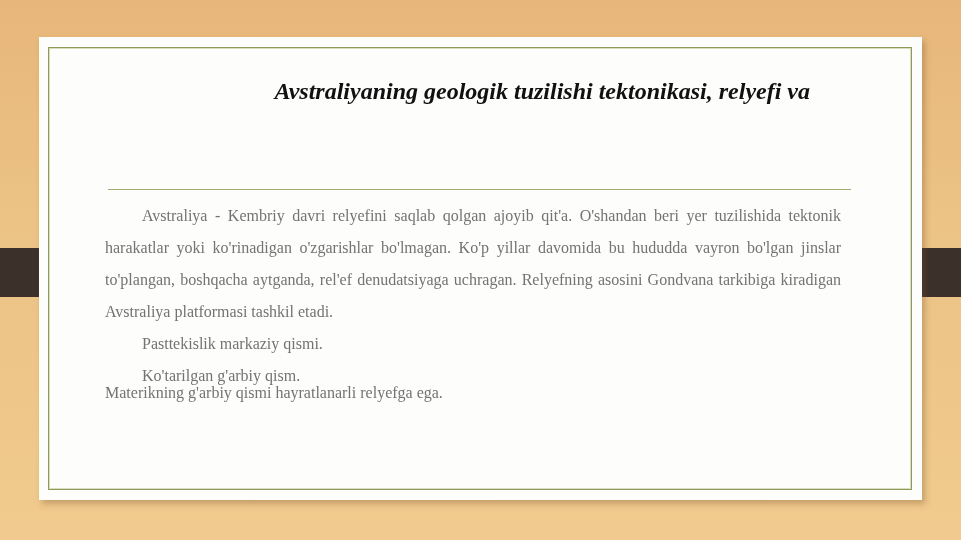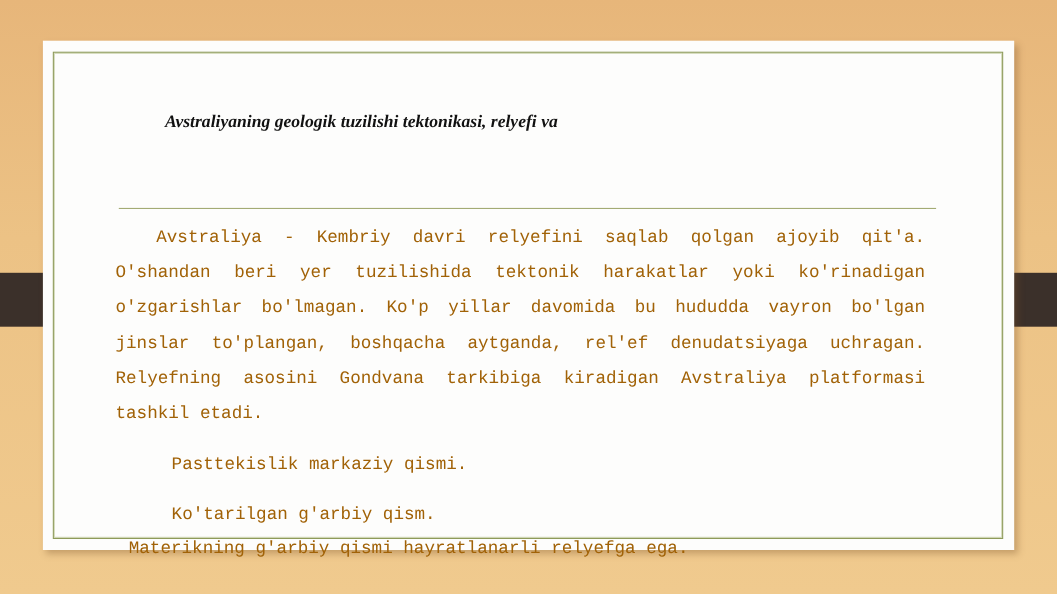--- a/index.html
+++ b/index.html
@@ -18,35 +18,35 @@
     border: 1px solid #8e9b5a;
     box-shadow: inset 0 0 0 1px #d7ddc0;
   }
   .tab {
     position: absolute; top: 248px; height: 49px; background: #3b302a;
   }
   .tab.left { left: 0; width: 59px; }
   .tab.right { left: 900px; width: 61px; }
   .title {
     position: absolute; left: 150px; width: 660px; top: 77px;
-    text-align: left; font-style: italic; font-weight: bold;
-    font-size: 16px; line-height: 28px; color: #111; margin-top: 20px;
+    text-align: right; font-style: italic; font-weight: bold;
+    font-size: 24px; line-height: 28px; color: #111;
   }
   .divider {
     position: absolute; left: 108px; top: 189px; width: 743px; height: 1px;
     background: #a3ab74;
   }
   .body {
     position: absolute; left: 105px; top: 200px; width: 736px;
-    font-size: 16px; color: #a16207; font-family: Liberation Mono, monospace;
+    font-size: 16px; color: #737373;
   }
   .p { line-height: 32px; text-align: justify; text-align-last: left; margin: 0; }
   .p.indent { text-indent: 37px; }
-  .li { line-height: 32px; padding-left: 37px; margin: 14px; }
-  .last { line-height: 20px; margin: 12px; margin-top: -9px; }
+  .li { line-height: 32px; padding-left: 37px; margin: 0; }
+  .last { line-height: 20px; margin: 0; margin-top: -9px; }
 </style>
 </head>
 <body>
 
 <div class="tab left"></div>
 <div class="tab right"></div>
 
 <div class="card">
   <div class="inner-frame"></div>
 </div>

